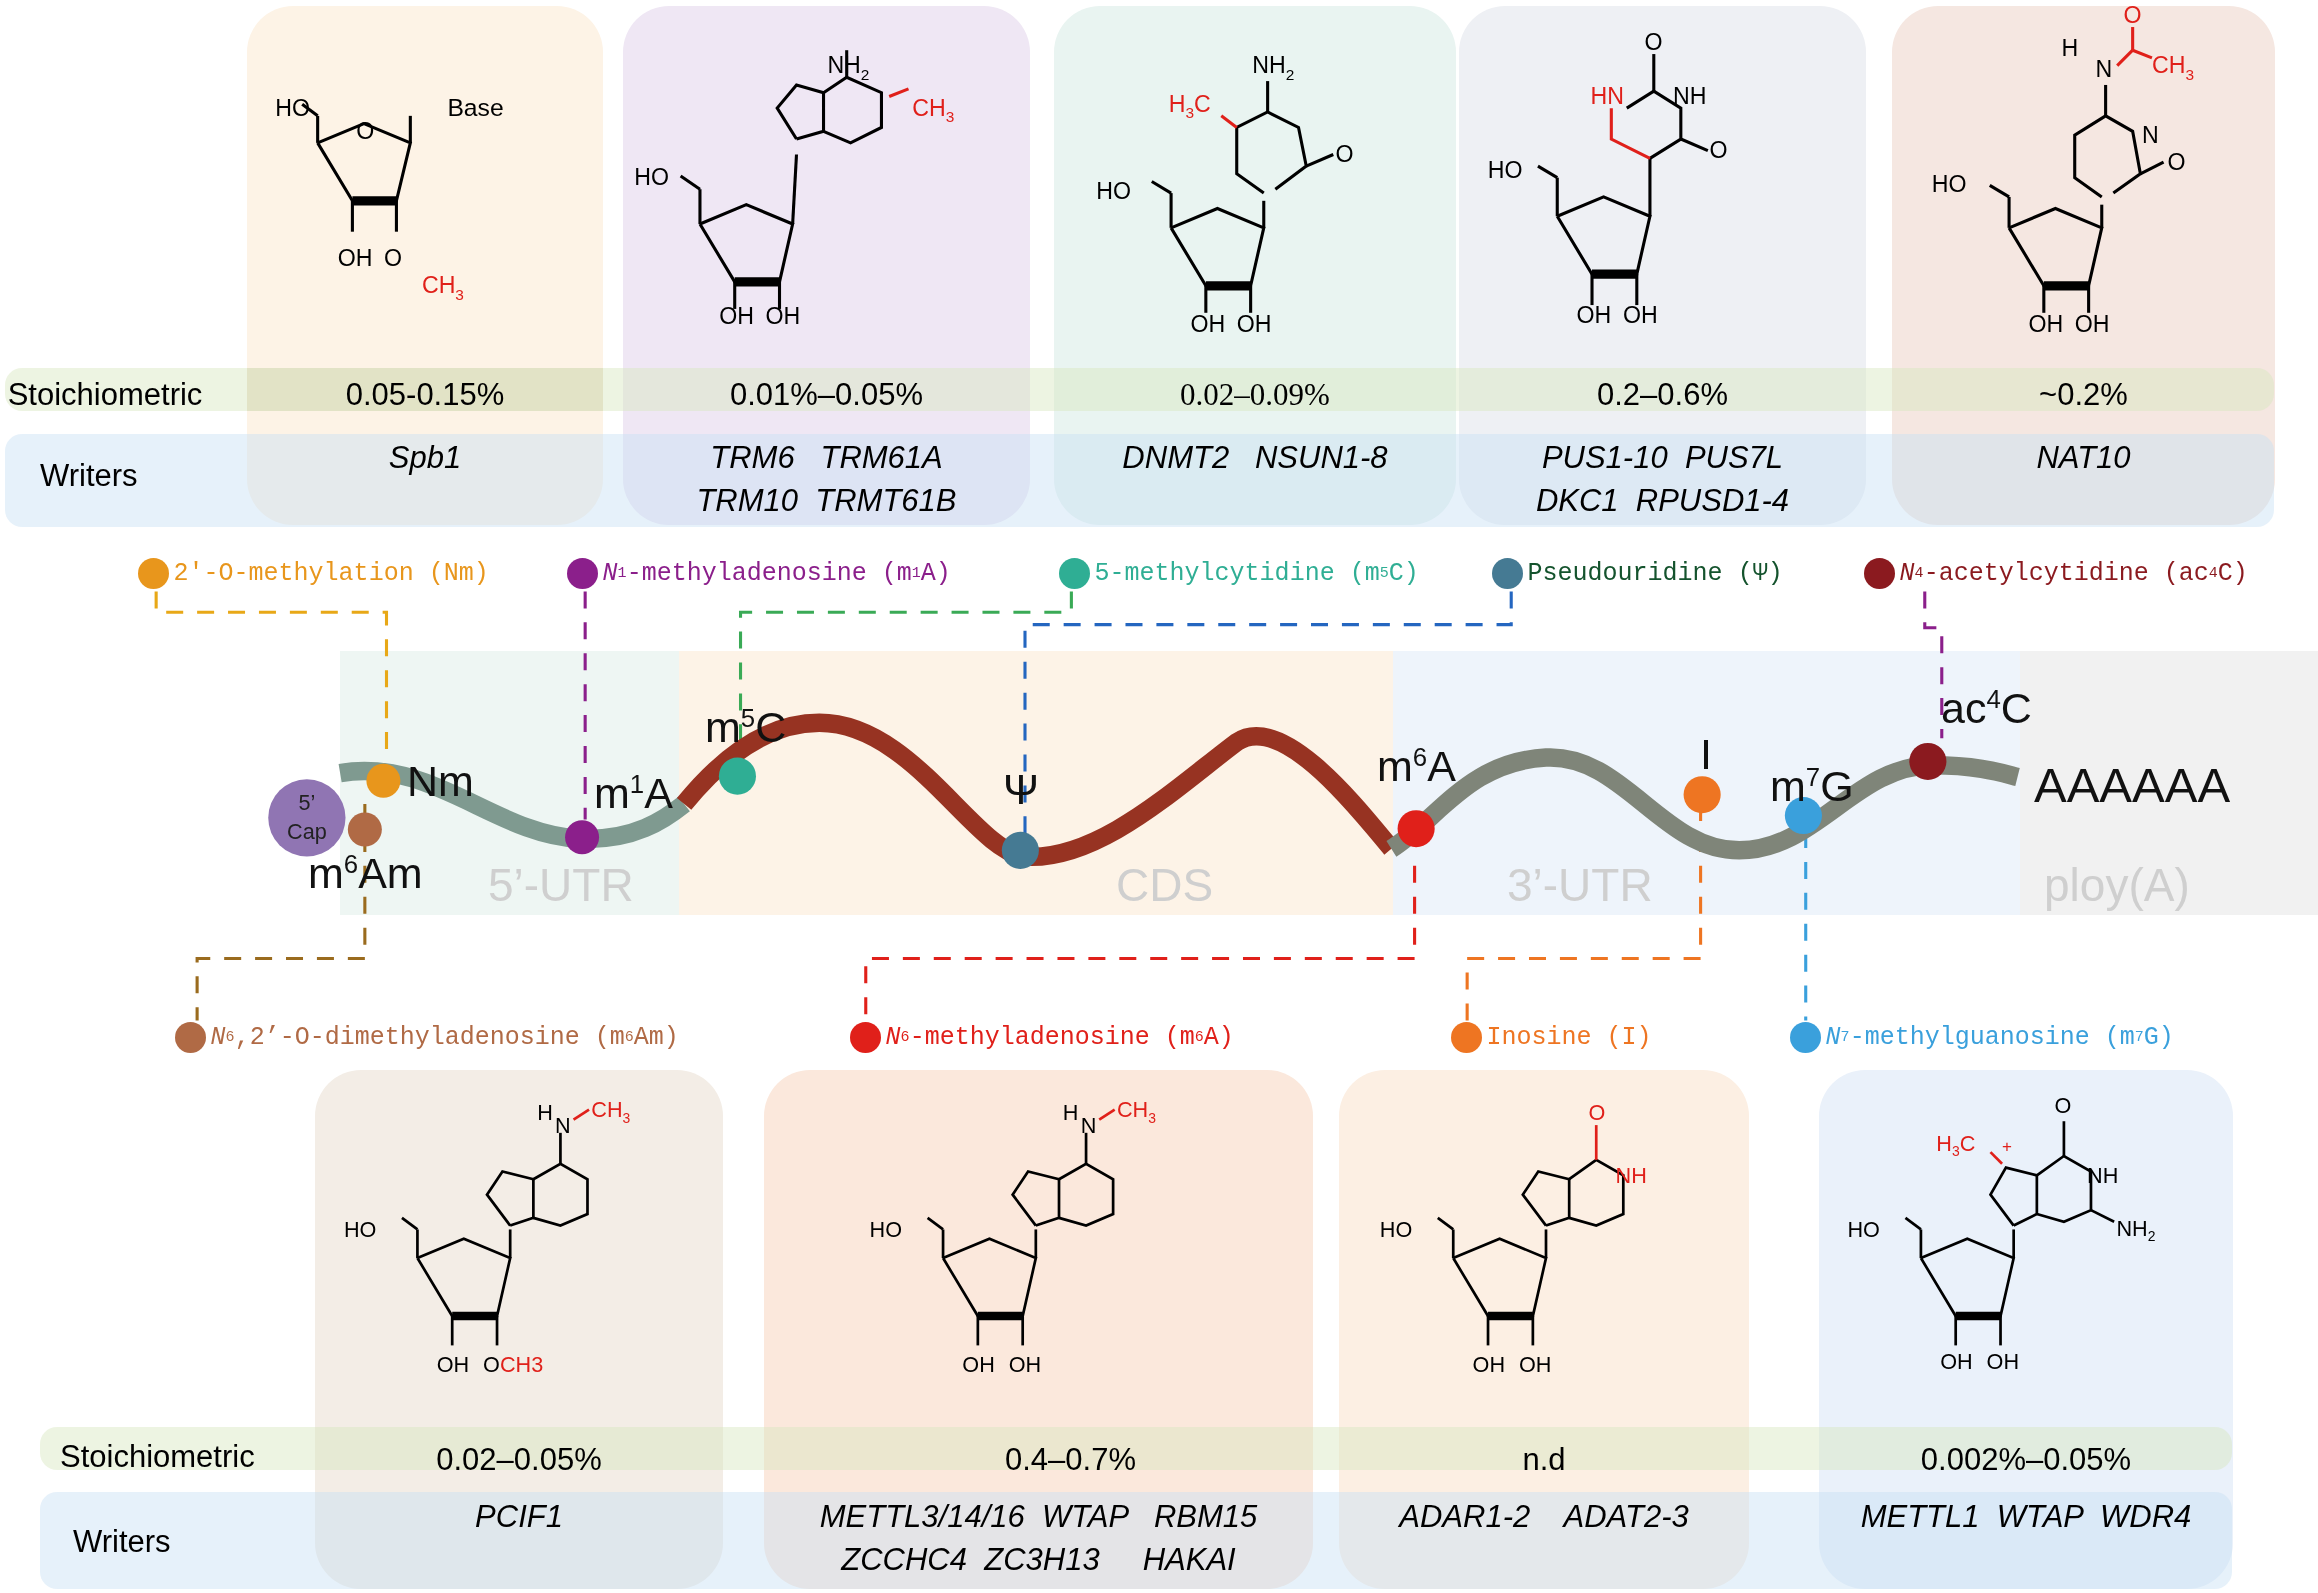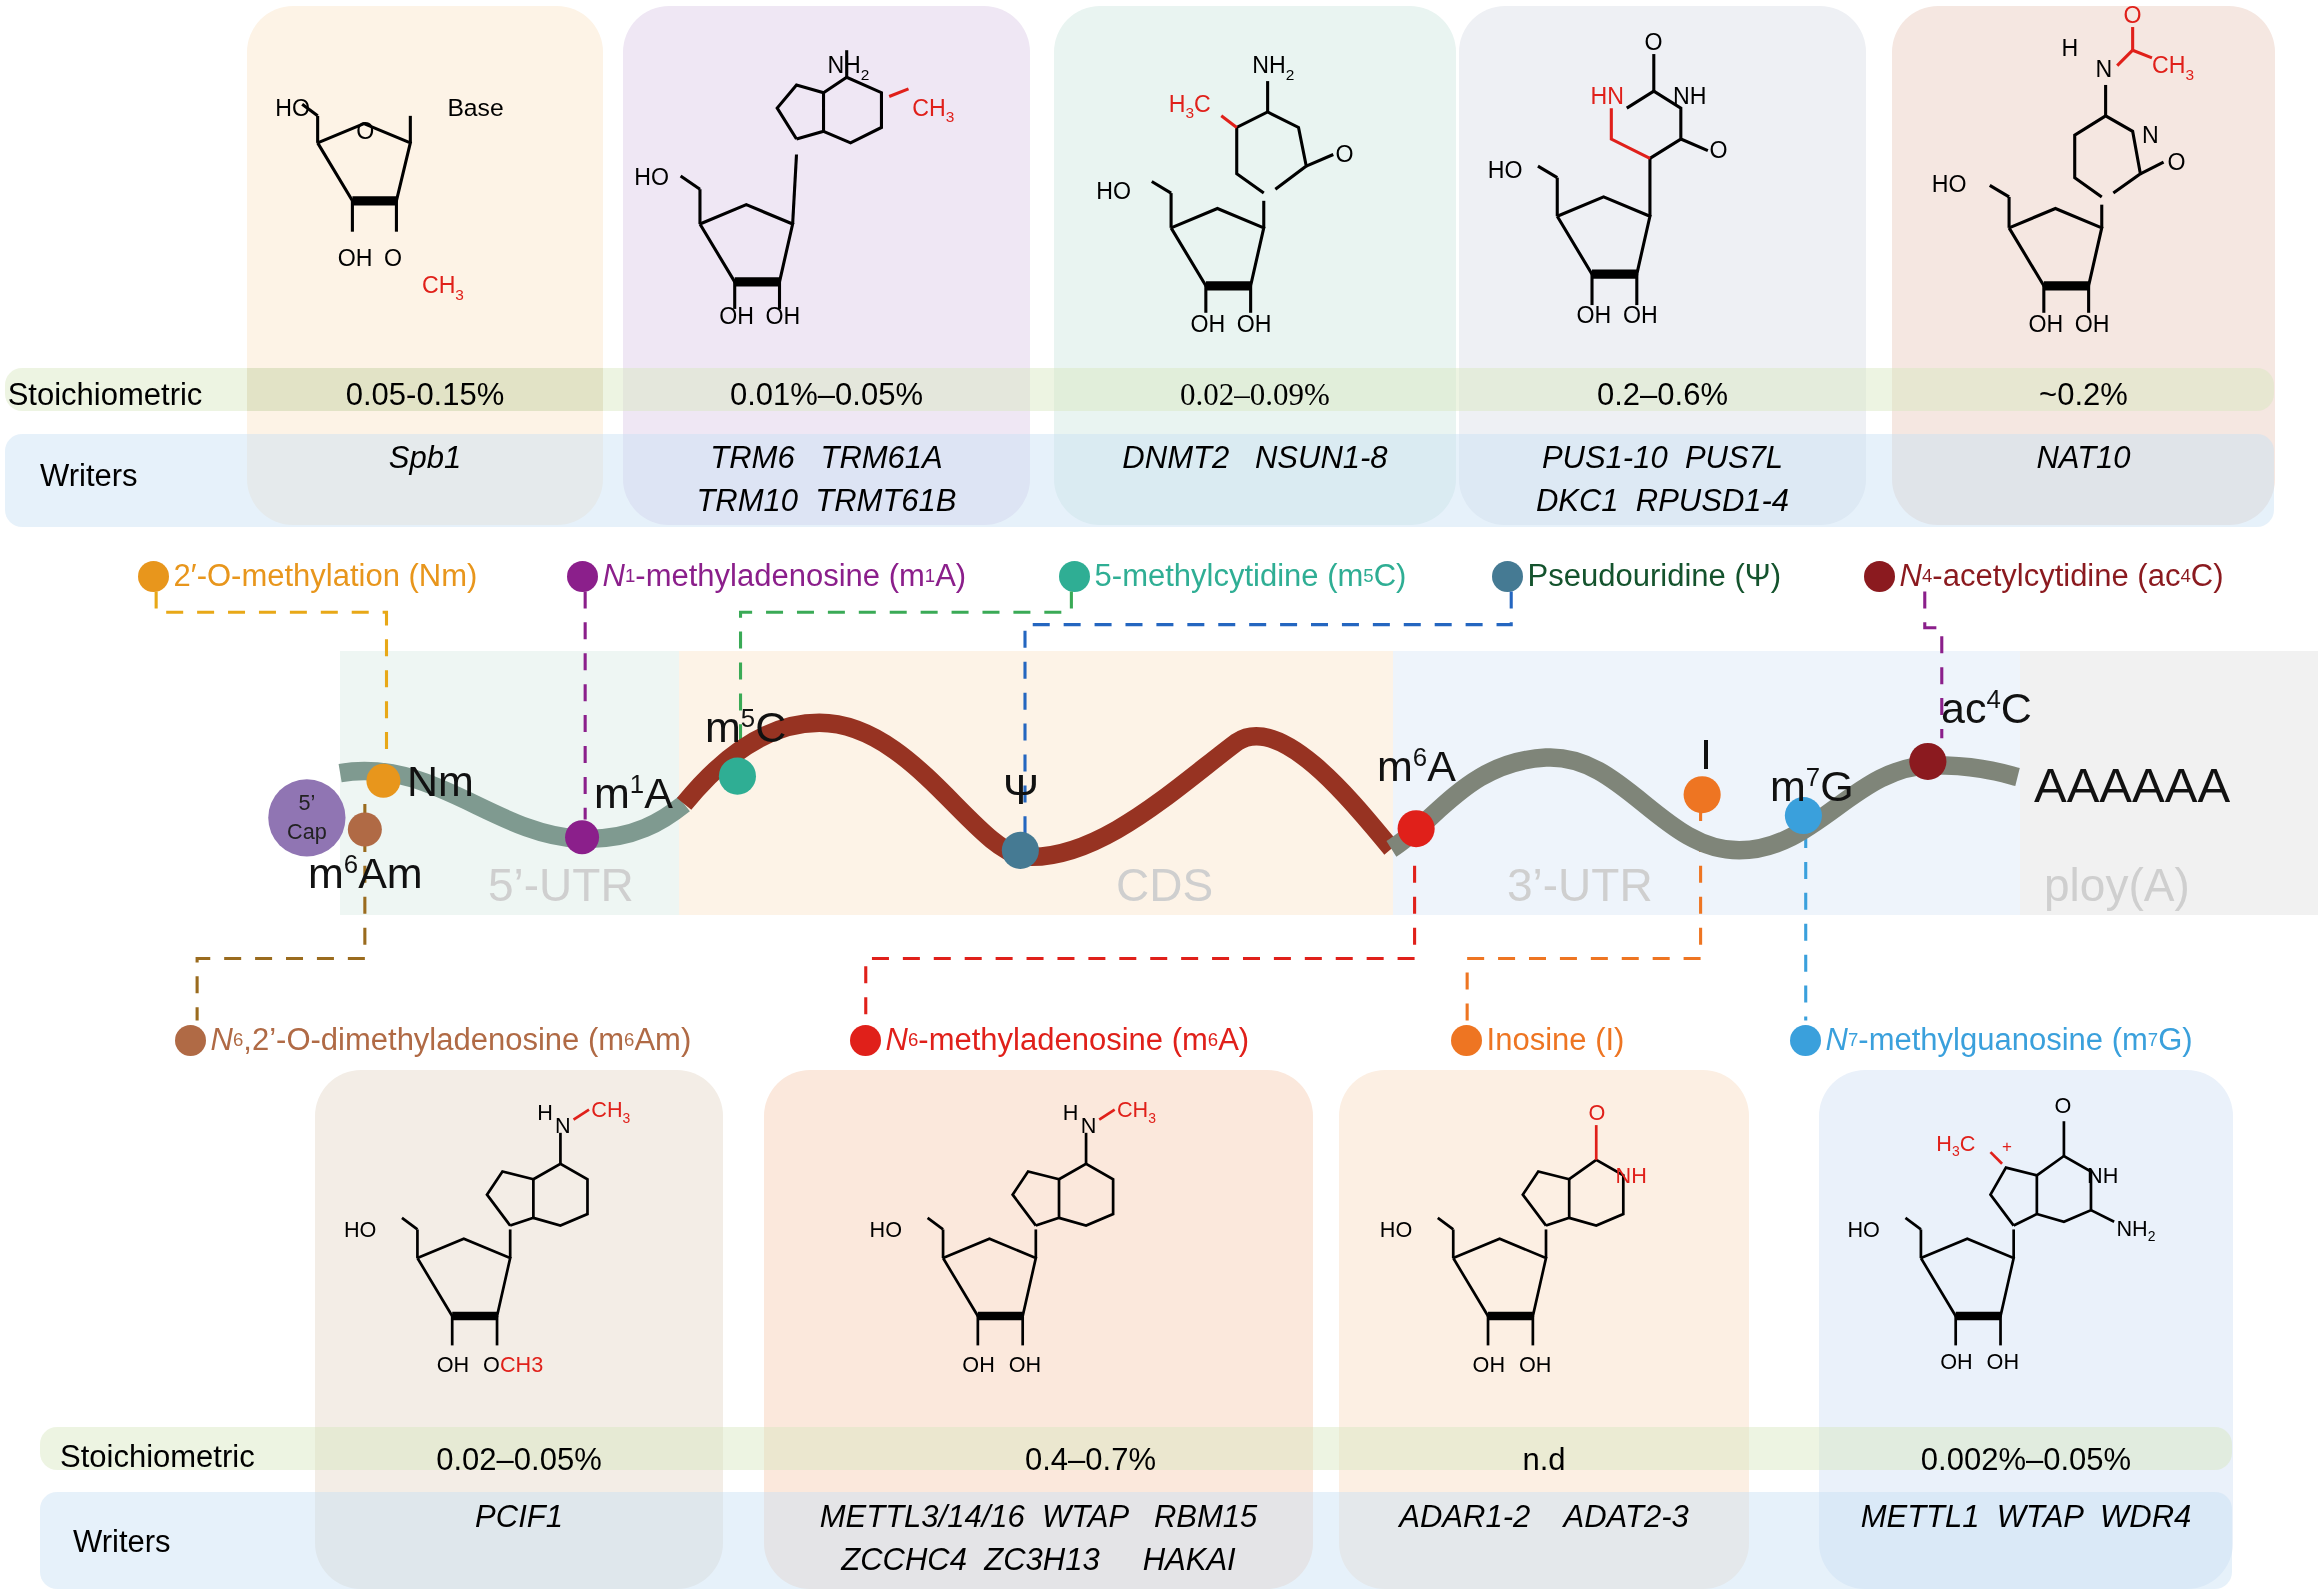--- a/index.html
+++ b/index.html
@@ -4,21 +4,21 @@
 <style>
   html, body { margin: 0; padding: 0; background: #ffffff; }
   body { width: 2319px; height: 1594px; position: relative; overflow: hidden;
          font-family: "Liberation Sans", sans-serif; color: #000; }
   .abs { position: absolute; }
   .card { position: absolute; border-radius: 46px; }
   .band { position: absolute; border-radius: 17px; }
   .rowlabel { position: absolute; font-size: 31px; }
   .val { position: absolute; font-size: 31px; text-align: center; }
   .writers { position: absolute; font-size: 31px; text-align: center; line-height: 43px; white-space: pre; font-style: italic; }
-  .legend { position: absolute; font-size: 31px; white-space: nowrap; display: flex; align-items: center; }
+  .legend { position: absolute; font-size: 25px; white-space: nowrap; display: flex; align-items: center; font-family: Liberation Mono, monospace; }
   .legend .dot { width: 31px; height: 31px; border-radius: 50%; display: inline-block; margin-right: 4.6px; }
   .region { position: absolute; }
   .region-label { position: absolute; font-size: 46px; color: #cfcfcf; }
   .site-label { position: absolute; font-size: 43px; color: #111; white-space: nowrap; }
   sup { font-size: 0.6em; }
   svg text { font-family: "Liberation Sans", sans-serif; }
 </style>
 </head>
 <body>
 
@@ -276,21 +276,21 @@
 <div class="card" style="left:1339px;top:1070px;width:410px;height:519px;background:#fcefe3;"></div>
 <div class="card" style="left:1819px;top:1070px;width:414px;height:519px;background:#eaf1fa;"></div>
 
 <div class="band" style="left:40px;top:1427px;width:2192px;height:43px;background:rgba(215,230,190,0.45);"></div>
 <div class="band" style="left:40px;top:1492px;width:2192px;height:97px;background:rgba(200,225,245,0.45);"></div>
 
 <div class="rowlabel" style="left:60px;top:1439px;">Stoichiometric</div>
 <div class="rowlabel" style="left:73px;top:1524px;">Writers</div>
 
 <div class="val" style="left:315px;top:1442px;width:408px;">0.02–0.05%</div>
-<div class="val" style="left:764px;top:1442px;width:613px;margin-left:20px;">0.4–0.7%</div>
+<div class="val" style="left:764px;top:1442px;width:613px;">0.4–0.7%</div>
 <div class="val" style="left:1339px;top:1442px;width:410px;">n.d</div>
 <div class="val" style="left:1819px;top:1442px;width:414px;">0.002%–0.05%</div>
 
 <div class="writers" style="left:315px;top:1495px;width:408px;">PCIF1</div>
 <div class="writers" style="left:764px;top:1495px;width:549px;">METTL3/14/16  WTAP   RBM15
 ZCCHC4  ZC3H13     HAKAI</div>
 <div class="writers" style="left:1339px;top:1495px;width:410px;">ADAR1-2    ADAT2-3</div>
 <div class="writers" style="left:1819px;top:1495px;width:414px;">METTL1  WTAP  WDR4</div>
 
 <svg class="abs" style="left:0;top:1070px;" width="2319" height="356" viewBox="0 1384 3000 460">

